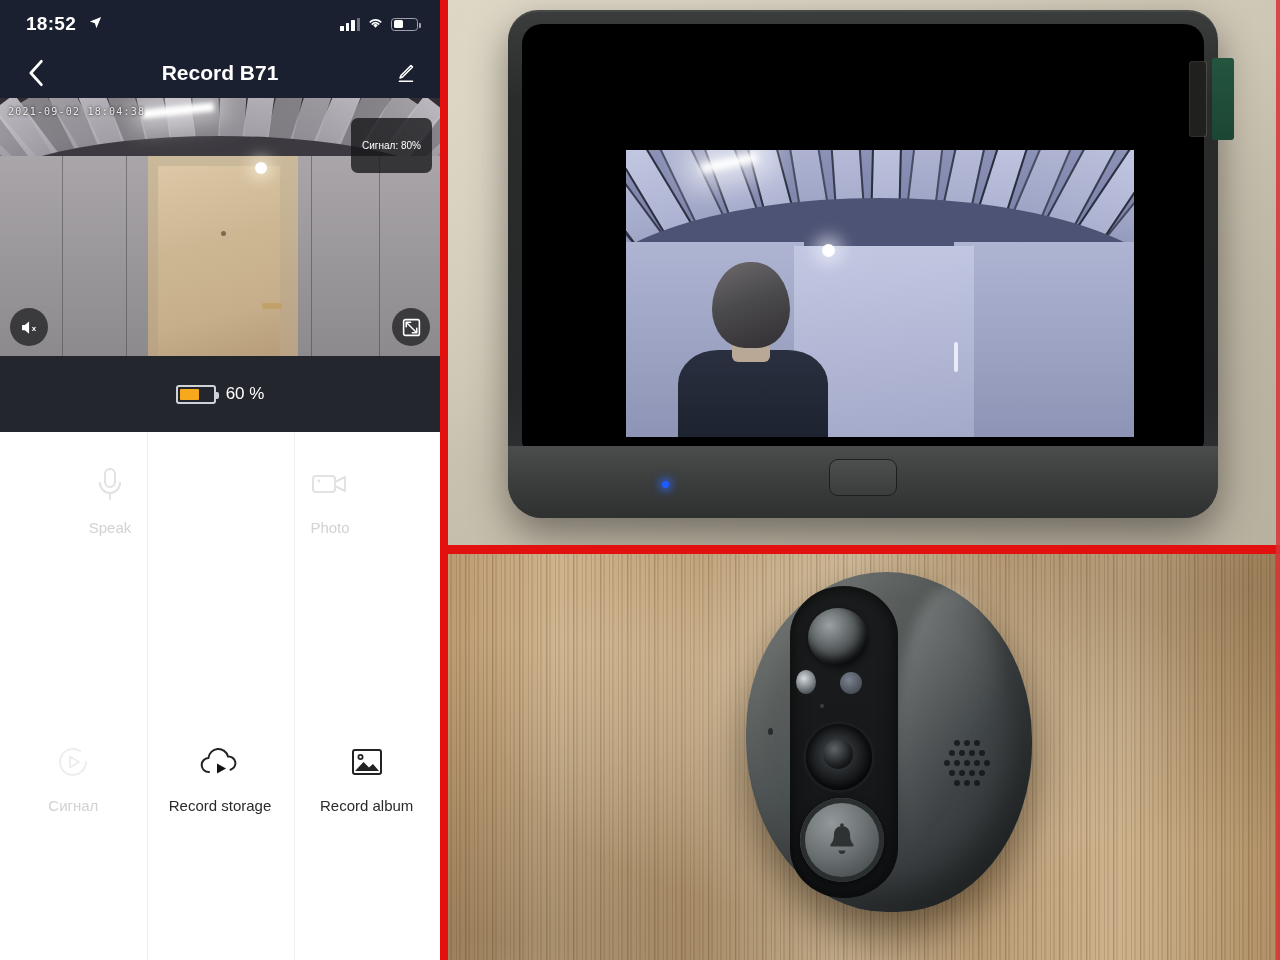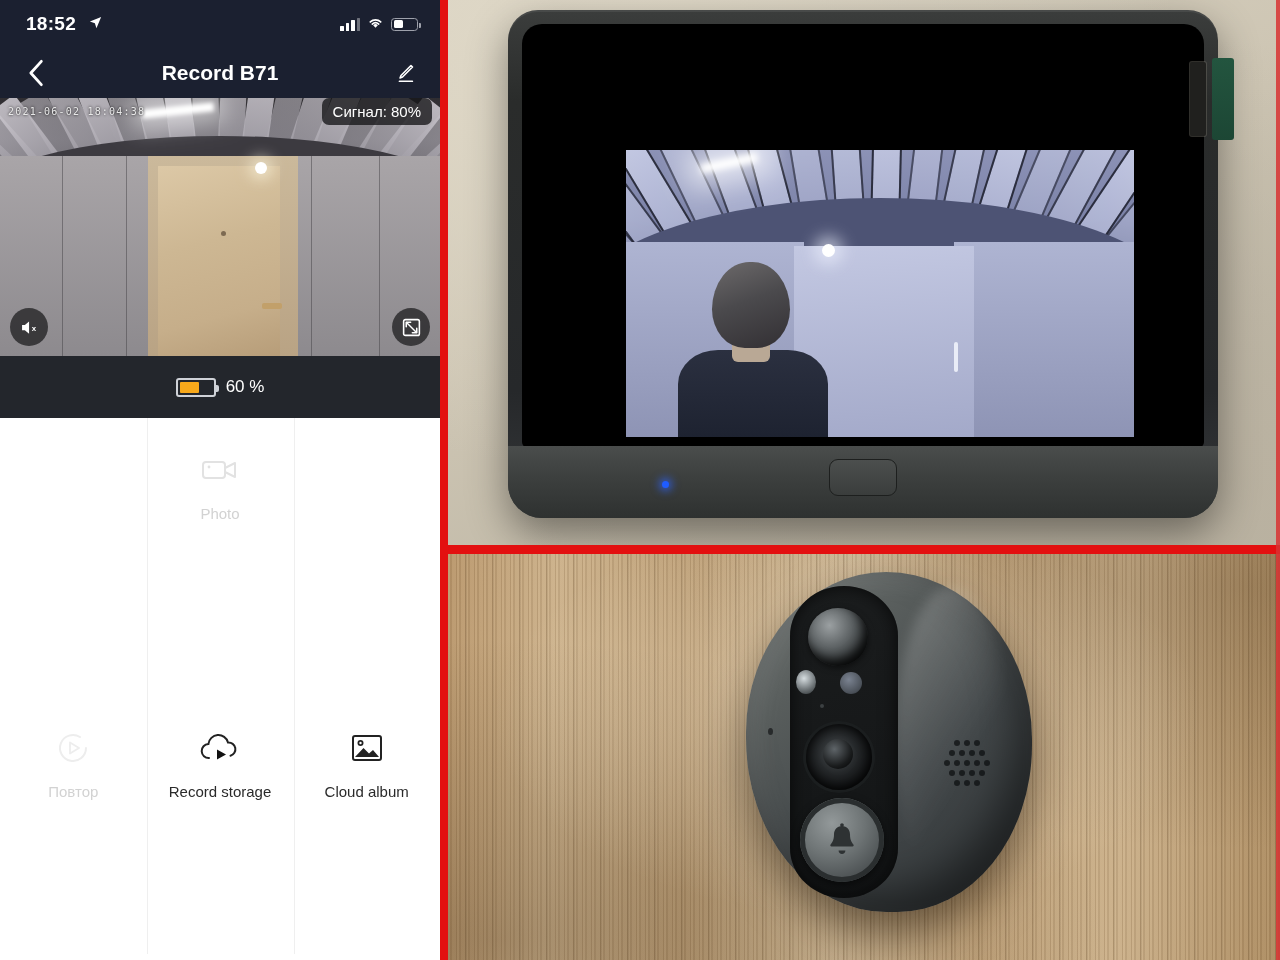--- a/index.html
+++ b/index.html
@@ -128,35 +128,35 @@
     position: absolute; left: 142px; top: 8px; width: 72px; height: 9px;
     background: #fff; filter: blur(2px); transform: rotate(-6deg);
     box-shadow: 0 0 22px 10px rgba(255,255,255,.5);
   }
   .v-ts {
     position: absolute; left: 8px; top: 8px; z-index: 5;
     color: #e8e8e8; font-family: "DejaVu Sans Mono", monospace; font-size: 10px;
     letter-spacing: 1.2px; text-shadow: 0 0 3px #000;
   }
   .v-signal {
-    position: absolute; right: 8px; top: 0; z-index: 5;
+    position: absolute; right: 8px; top: 20px; z-index: 5;
     background: rgba(22,22,24,.78); color: #fff;
-    font-size: 15px; padding: 5px 11px; border-radius: 7px;
+    font-size: 10px; padding: 22px 11px; border-radius: 7px;
   }
   .v-btn {
     position: absolute; z-index: 6; width: 38px; height: 38px;
     border-radius: 50%; background: rgba(25,25,27,.72);
     display: flex; align-items: center; justify-content: center;
   }
   .v-btn.mute { left: 10px; bottom: 10px; }
   .v-btn.full { right: 10px; bottom: 10px; }
 
   
   .batt-strip {
-    height: 62px; background: #23262c;
+    height: 76px; background: #23262c;
     display: flex; align-items: center; justify-content: center; gap: 10px;
   }
   .batt-icon {
     width: 40px; height: 19px; border: 2px solid #cfd2d8;
     border-radius: 3px; padding: 2px; position: relative;
   }
   .batt-icon::after {
     content: ""; position: absolute; right: -5px; top: 5px;
     width: 3px; height: 7px; background: #cfd2d8; border-radius: 0 2px 2px 0;
   }
@@ -485,21 +485,21 @@
       <div class="v-wall-r">
         <span class="v-panel" style="left:36px"></span>
           <span class="v-panel" style="left:104px"></span>
       </div>
       <div class="v-doorframe"></div>
       <div class="v-door"></div>
       <div class="v-handle"></div>
       <div class="v-spot"></div>
       <div class="v-strip"></div>
 
-      <div class="v-ts">2021-06-02  18:04:38</div>
+      <div class="v-ts">2021-09-02  18:04:38</div>
       <div class="v-signal">Сигнал: 80%</div>
 
       <div class="v-btn mute">
         <svg width="21" height="21" viewBox="0 0 24 24">
           <path d="M3.5 9h3.2L11.5 5v14L6.7 15H3.5z" fill="#fff"></path>
           <text x="14.5" y="16" font-size="9" font-family="Liberation Sans" font-weight="bold" fill="#fff">x</text>
         </svg>
       </div>
       <div class="v-btn full">
         <svg width="21" height="21" viewBox="0 0 24 24">
@@ -515,60 +515,70 @@
           <span id="battfill" style="width: 60%; background: rgb(247, 168, 27);"></span>
         </span>
       <span class="batt-pct">60 %</span>
     </div>
 
     <div class="grid">
       <span class="divider-v" style="left:147px"></span>
       <span class="divider-v" style="left:294px"></span>
 
       <div class="grid-row">
+        <div class="cell disabled">
+          <span class="cell-ico">
+            <svg width="30" height="36" viewBox="0 0 30 36">
+              <rect x="10" y="3" width="10" height="18" rx="5" stroke="#e2e2e2" stroke-width="2" fill="none"></rect>
+              <path d="M5 17a10 10 0 0 0 20 0" stroke="#e2e2e2" stroke-width="2" fill="none" stroke-linecap="round"></path>
+              <path d="M15 27v6" stroke="#e2e2e2" stroke-width="2" stroke-linecap="round"></path>
+            </svg>
+          </span>
+          <span class="cell-lbl">Speak</span>
+        </div>
         <div class="cell disabled">
           <span class="cell-ico">
             <svg width="38" height="26" viewBox="0 0 38 26">
               <rect x="2" y="5" width="22" height="16" rx="3" stroke="#e2e2e2" stroke-width="2" fill="none"></rect>
               <path d="M24 11l10-5v14l-10-5z" stroke="#e2e2e2" stroke-width="2" fill="none" stroke-linejoin="round"></path>
               <circle cx="8" cy="10" r="1.4" fill="#e2e2e2"></circle>
             </svg>
           </span>
           <span class="cell-lbl">Photo</span>
         </div>
       </div>
 
       <div class="grid-row second">
         <div class="cell disabled">
           <span class="cell-ico">
             <svg width="36" height="36" viewBox="0 0 36 36">
               <path d="M31 18a13 13 0 1 1-6-11" stroke="#ededed" stroke-width="2" fill="none" stroke-linecap="round"></path>
               <path d="M15 12.5 24 18l-9 5.5z" stroke="#ededed" stroke-width="1.8" fill="none" stroke-linejoin="round"></path>
             </svg>
           </span>
-          <span class="cell-lbl">Повтор</span>
+          <span class="cell-lbl">Сигнал</span>
         </div>
         <div class="cell">
           <span class="cell-ico">
             <svg width="42" height="30" viewBox="0 0 42 30">
               <path d="M10 25a7 7 0 0 1-.6-14A10 10 0 0 1 29 9.5a6.8 6.8 0 0 1 2.5 13.3" stroke="#222" stroke-width="2" fill="none" stroke-linecap="round"></path>
               <path d="M18 16.5 27 21.5 18 26.5z" fill="#111"></path>
             </svg>
           </span>
           <span class="cell-lbl">Record storage</span>
         </div>
         <div class="cell">
           <span class="cell-ico">
             <svg width="34" height="32" viewBox="0 0 34 32">
               <rect x="3" y="4" width="28" height="24" rx="2" stroke="#222" stroke-width="2" fill="none"></rect>
               <circle cx="10.5" cy="11" r="2.1" stroke="#222" stroke-width="1.8" fill="none"></circle>
               <path d="M5 25l8.5-9 5.5 5.5 4-3.5 6 7z" fill="#222"></path>
             </svg>
           </span>
-          <span class="cell-lbl">Cloud album</span>
+          <span class="cell-lbl">Record album</span>
         </div>
       </div>
 
     </div>
   </div>
 
   <div class="photo-monitor">
     <div class="wall-bg"></div>
     <div class="monitor">
       <div class="mon-screen">

